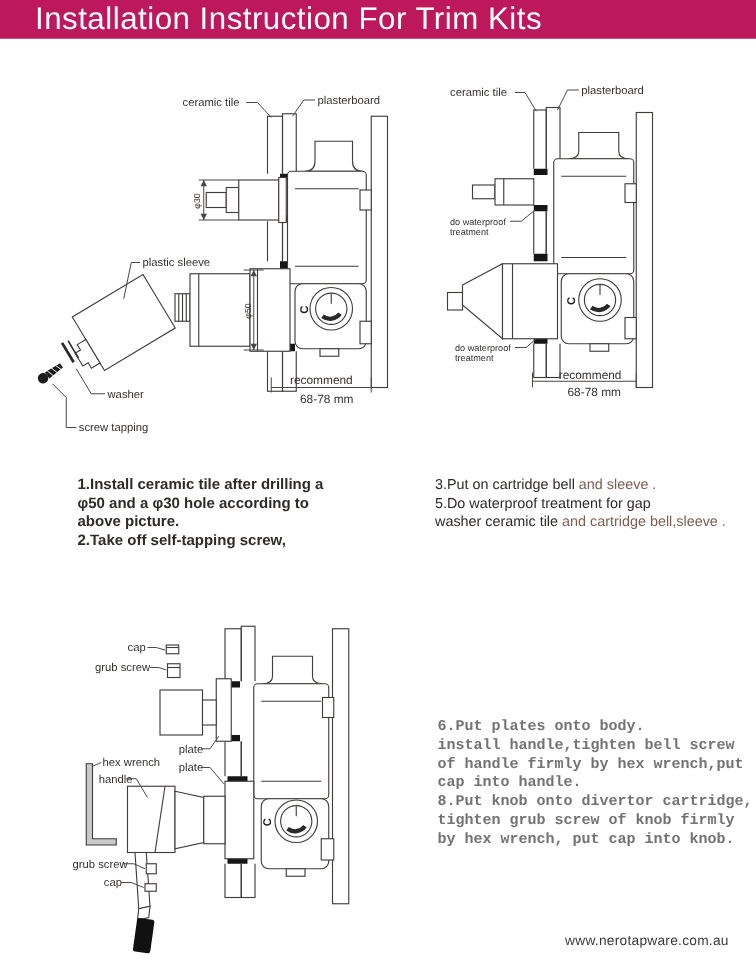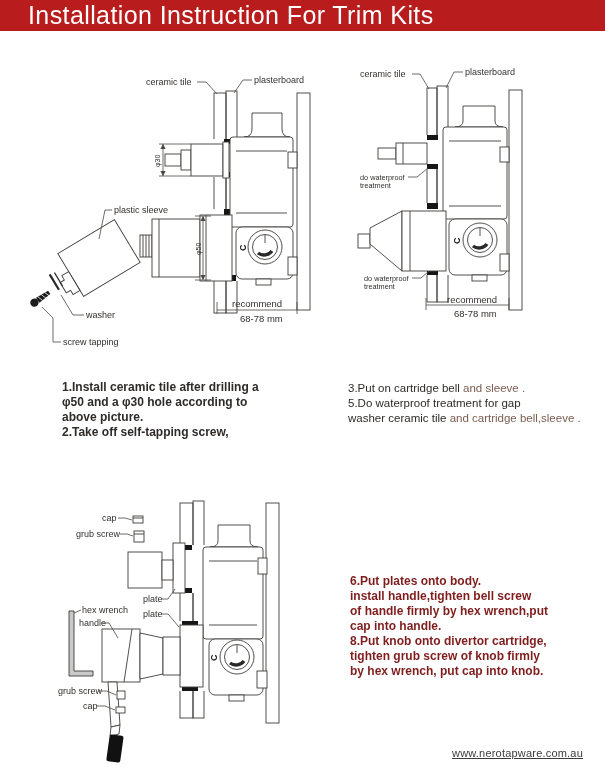--- a/index.html
+++ b/index.html
@@ -2,34 +2,34 @@
 <html><head>
 <meta charset="utf-8">
 <style>
   html,body{margin:0;padding:0;}
   body{
     width:605px;height:783px;position:relative;background:#ffffff;
     font-family:"Liberation Sans",sans-serif;overflow:hidden;
   }
   .titlebar{
     position:absolute;left:0;top:0;width:605px;height:31px;
-    background:#b91c1c;color:#fff;
+    background:#be185d;color:#fff;
   }
   .titlebar .t{
     position:absolute;left:28px;top:0;line-height:31px;font-size:25px;
     letter-spacing:.4px;white-space:nowrap;
   }
   .instr{position:absolute;font-size:12px;line-height:15px;color:#2e2b29;}
   .instr div{white-space:nowrap;}
   .instr-right{font-size:11.5px;}
-  .instr-bold{font-weight:700;color:#7f1d1d;line-height:15px;}
+  .instr-bold{font-weight:700;color:#737373;line-height:15px;font-family:Liberation Mono, monospace;}
   .seg-b{color:#7b5d50;}
   .footer{
     position:absolute;right:22px;top:747px;font-size:11px;color:#3a3a3a;
-    letter-spacing:.2px;white-space:nowrap;text-decoration:underline;
+    letter-spacing:.2px;white-space:nowrap;
   }
   svg{position:absolute;overflow:visible;}
   svg text{font-family:"Liberation Sans",sans-serif;}
   .ln{stroke:#3f3c3a;stroke-width:.9;fill:none;}
   .fw{fill:#ffffff;stroke:#3f3c3a;stroke-width:.9;}
   .blk{fill:#161616;stroke:none;}
   .ld{stroke:#4a4744;stroke-width:.8;fill:none;}
   .lbl{font-size:9px;fill:#33302e;}
   .lbl-sm{font-size:7.3px;fill:#33302e;}
   .dim{font-size:7px;fill:#33302e;}

